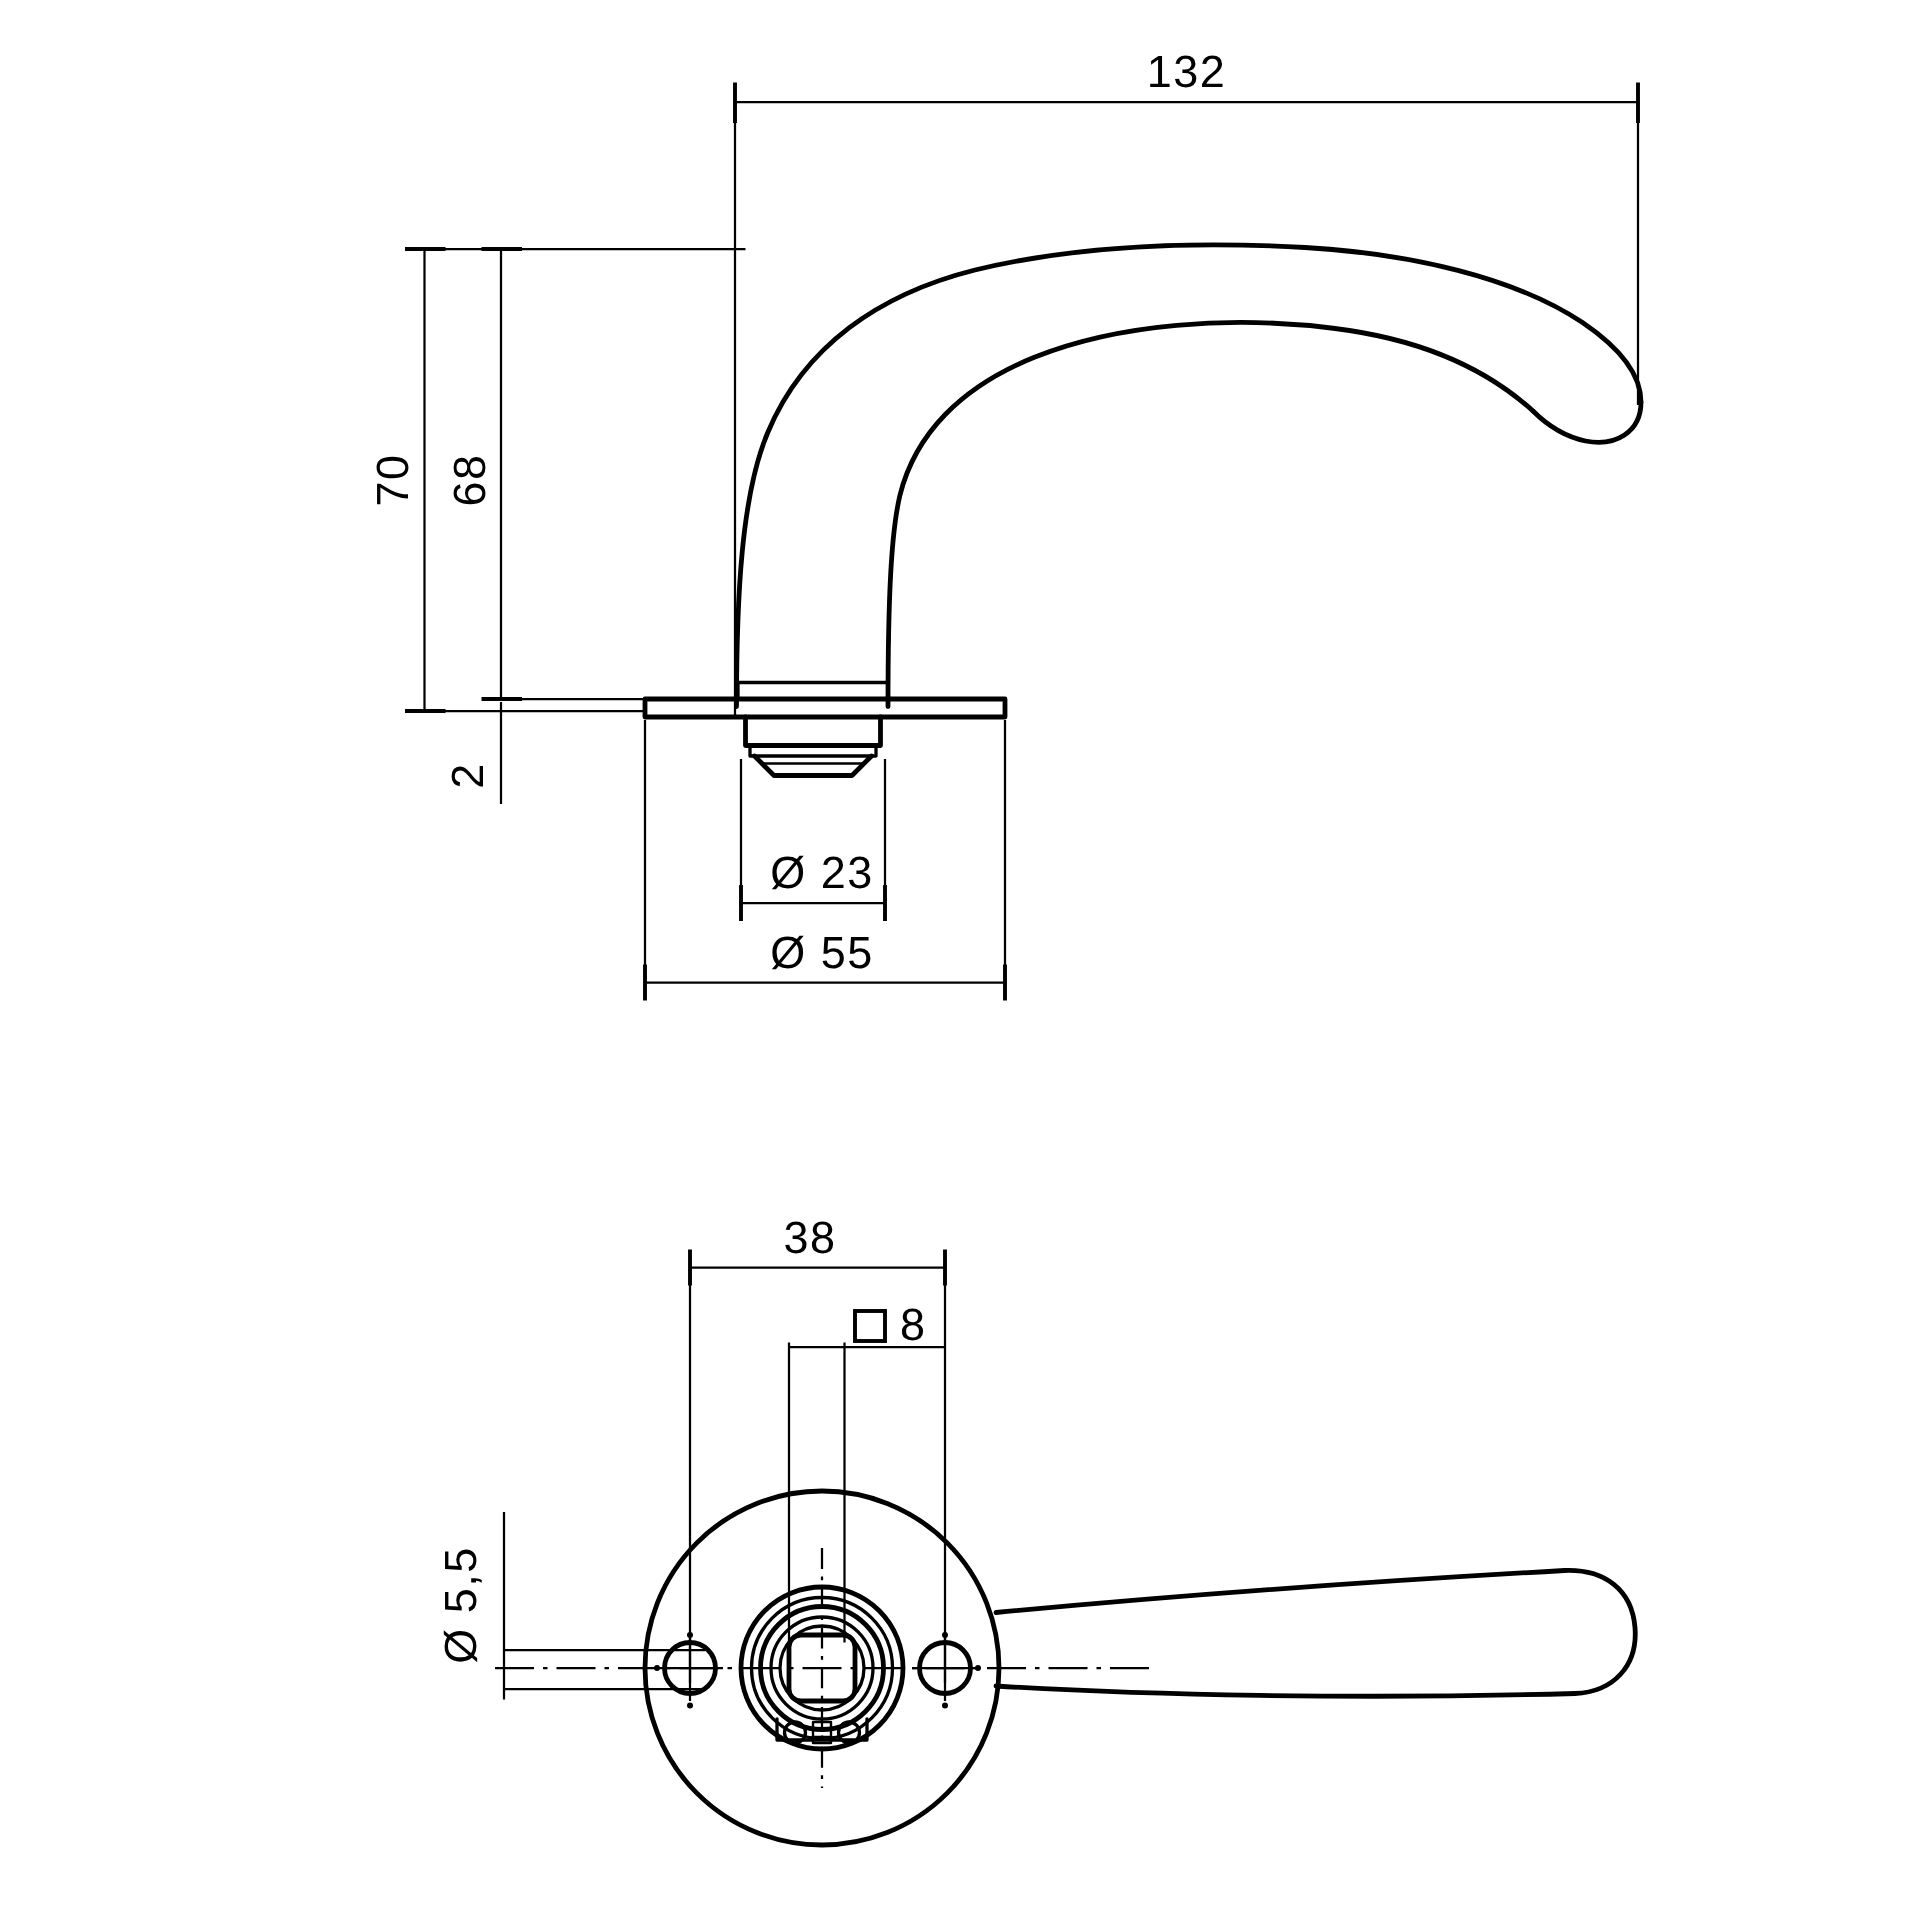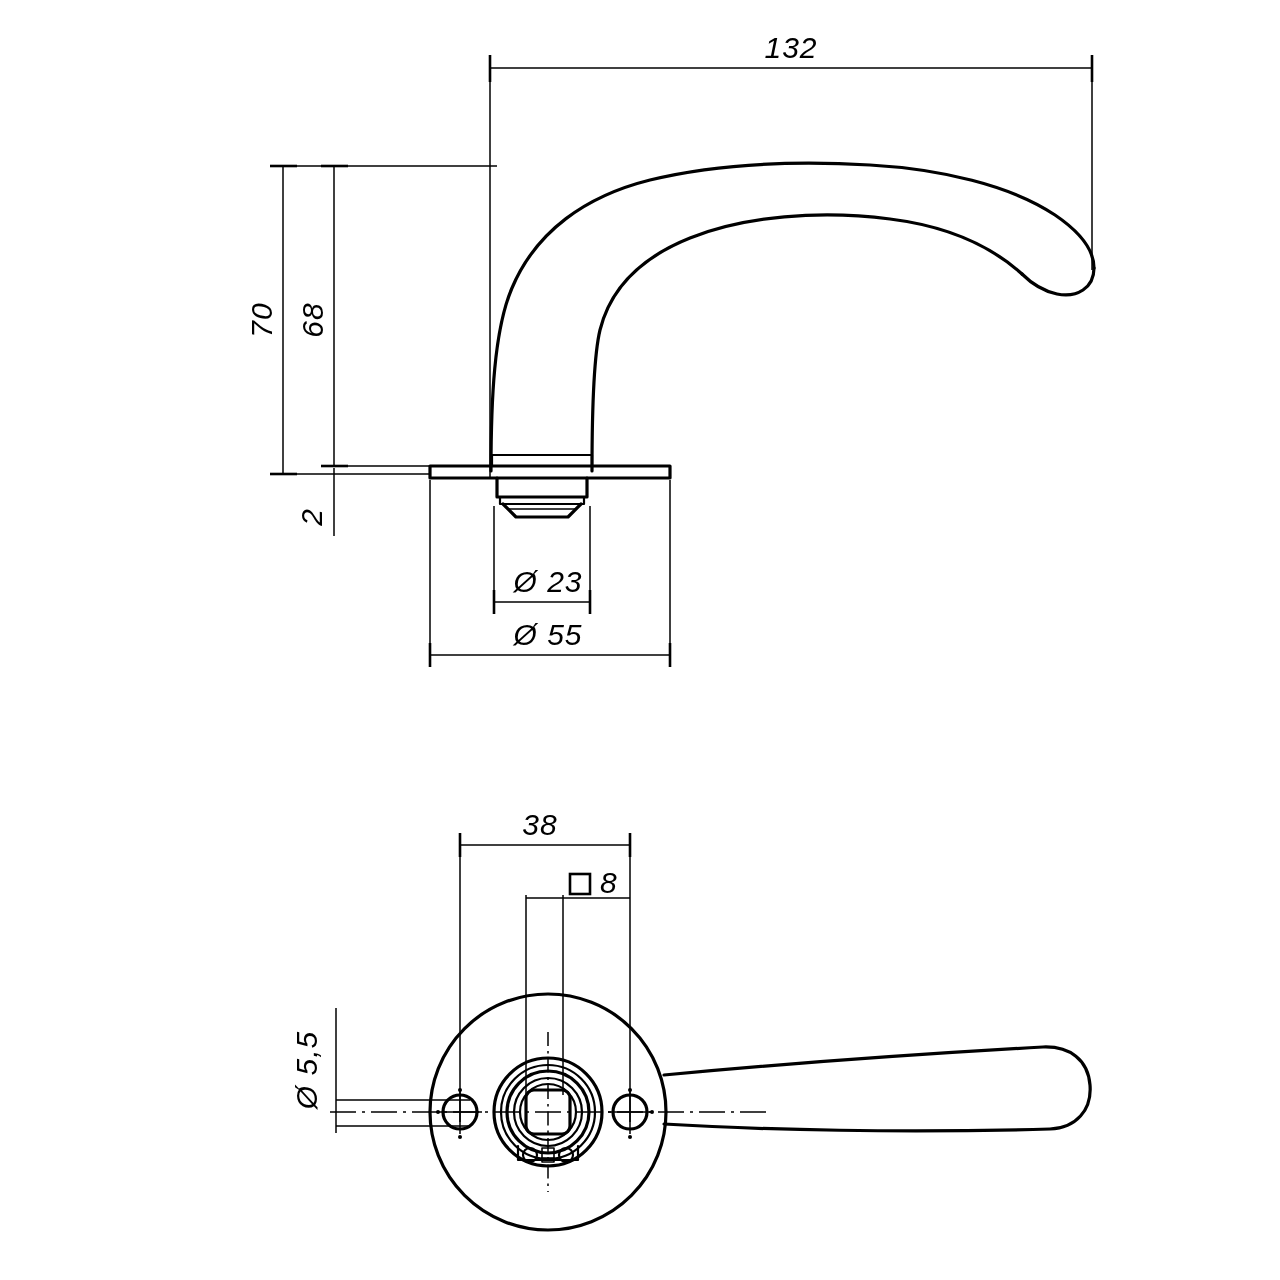--- a/index.html
+++ b/index.html
@@ -11,21 +11,20 @@
   body {
     width: 1280px;
     height: 1280px;
     font-family: "Liberation Sans", sans-serif;
     overflow: hidden;
   }
   #drawing-root {
     position: relative;
     width: 1280px;
     height: 1280px;
-    font-style: italic;
   }
   svg#technical-drawing {
     display: block;
     width: 1280px;
     height: 1280px;
   }
   .part-outline {
     fill: none;
     stroke: #000000;
     stroke-width: 3.2;

